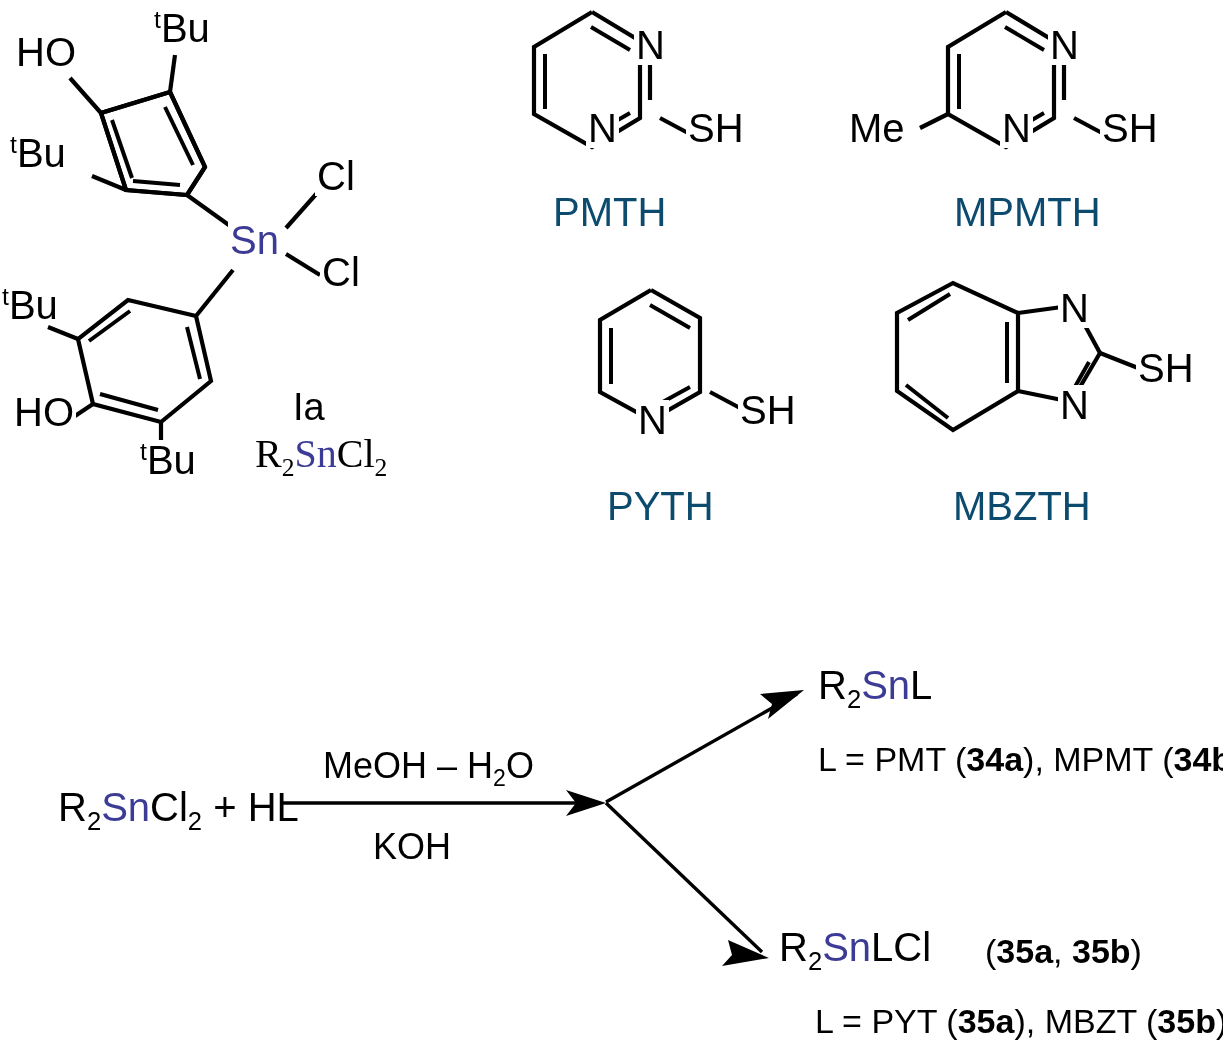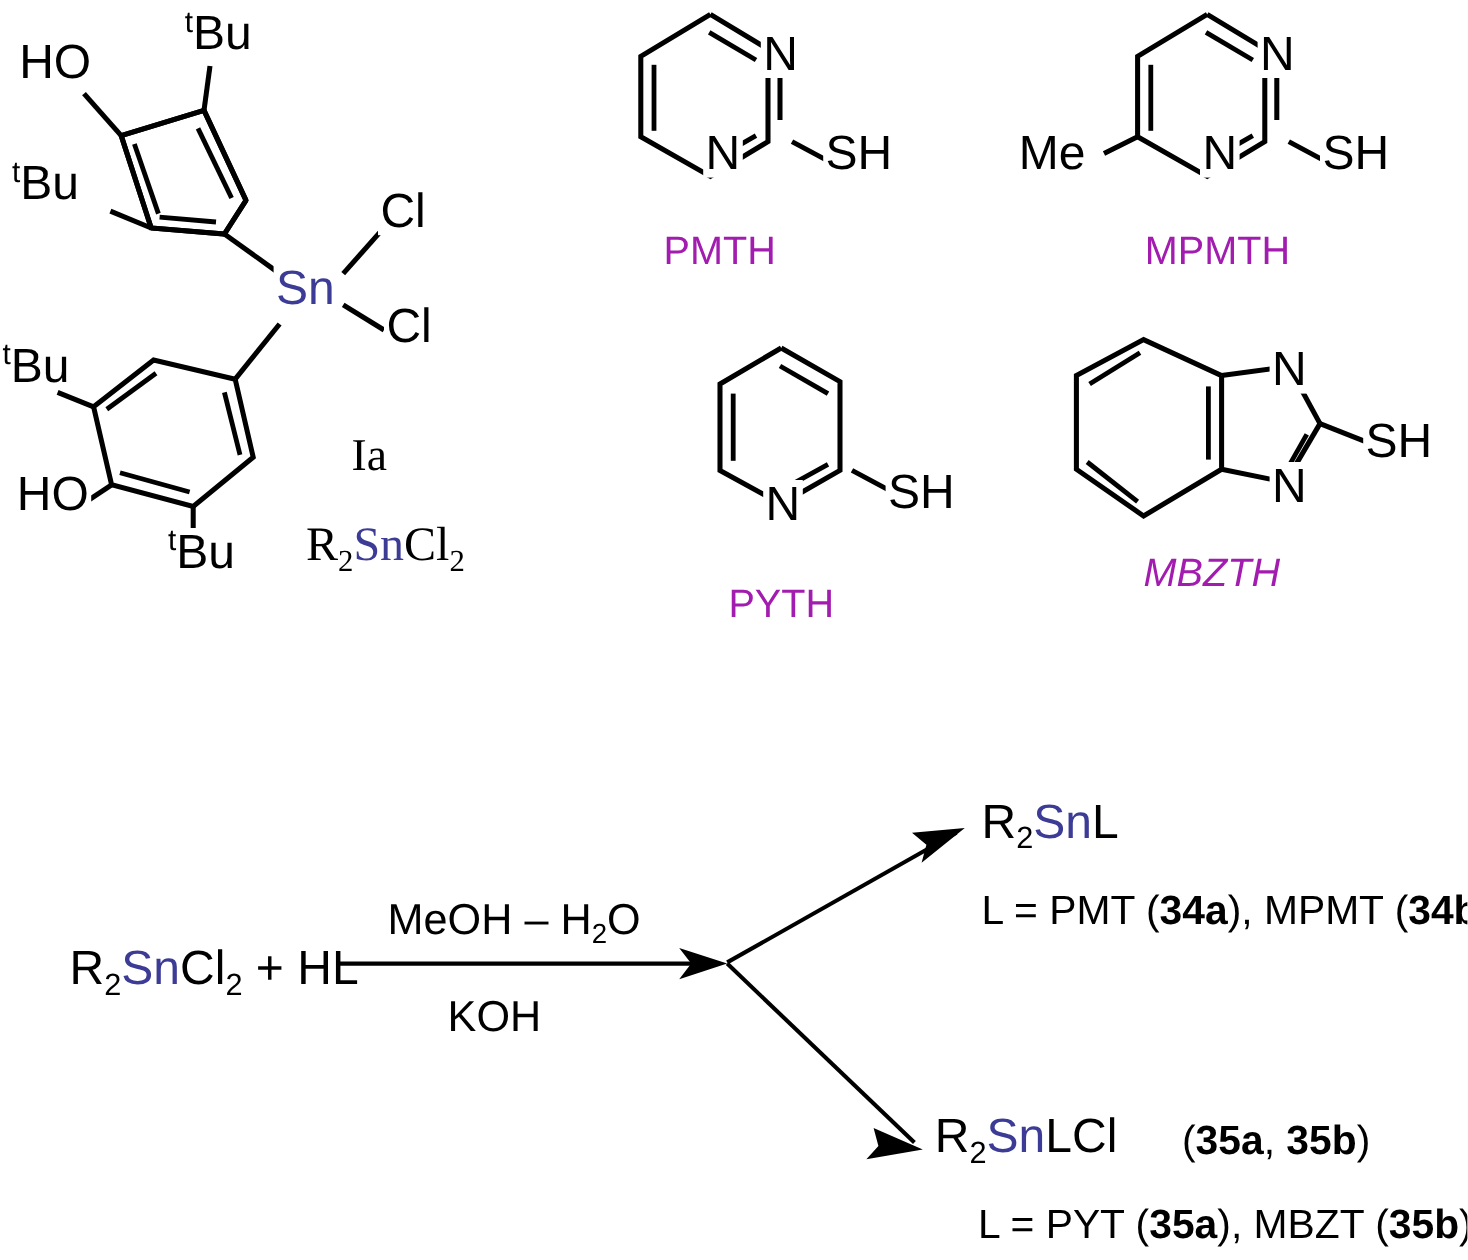--- a/index.html
+++ b/index.html
@@ -66,22 +66,22 @@
     line-height: 0;
   }
   .sub {
     font-size: 0.64em;
     vertical-align: sub;
     line-height: 0;
   }
   .cmp-name {
     position: absolute;
     font-family: "Liberation Sans", sans-serif;
-    font-size: 33px;
-    color: #a21caf;
+    font-size: 40px;
+    color: #0c4a6e;
     white-space: nowrap;
   }
   .formula {
     position: absolute;
     font-family: "Liberation Sans", sans-serif;
     font-size: 40px;
     color: #000000;
     white-space: nowrap;
   }
   .formula .sn { color: #3c3c96; }
@@ -112,23 +112,24 @@
   .legend {
     position: absolute;
     font-family: "Liberation Sans", sans-serif;
     font-size: 34px;
     color: #000000;
     white-space: nowrap;
   }
   .legend b { font-weight: bold; }
   .label-id {
     position: absolute;
-    font-family: Liberation Serif, serif;
+    font-family: Liberation Sans, sans-serif;
     font-size: 38px;
     color: #000000;
+    margin-top: 28px;
   }
 </style>
 </head>
 <body>
 
 <div id="scheme-root">
 
   <svg class="layer" viewBox="0 0 1223 1050">
 
     <g>
@@ -276,21 +277,21 @@
   <div class="atom" style="left:847px; top:108px;">Me</div>
   <div class="cmp-name" style="left:954px; top:190px;">MPMTH</div>
 
   <div class="atom" style="left:636px; top:400px;">N</div>
   <div class="atom" style="left:738px; top:390px;">SH</div>
   <div class="cmp-name" style="left:607px; top:484px;">PYTH</div>
 
   <div class="atom" style="left:1058px; top:288px;">N</div>
   <div class="atom" style="left:1058px; top:385px;">N</div>
   <div class="atom" style="left:1136px; top:348px;">SH</div>
-  <div class="cmp-name" style="left:953px; top:458px;font-style:italic;">MBZTH</div>
+  <div class="cmp-name" style="left:953px; top:484px;">MBZTH</div>
 
   <div class="formula" style="left:14px; top:785px;margin-left:44px;"><span>R</span><span class="sub">2</span><span class="sn">Sn</span><span>Cl</span><span class="sub">2</span><span>&nbsp;</span><span>+</span><span>&nbsp;</span><span>HL</span></div>
 
   <div class="cond" style="left:323px; top:745px;"><span>MeOH</span><span>&nbsp;</span><span>–</span><span>&nbsp;</span><span>H</span><span class="sub">2</span><span>O</span></div>
 
   <div class="cond" style="left:373px; top:826px;">KOH</div>
 
   <div class="prod" style="left:818px; top:663px;"><span>R</span><span class="sub">2</span><span class="sn">Sn</span><span>L</span></div>
 
 

